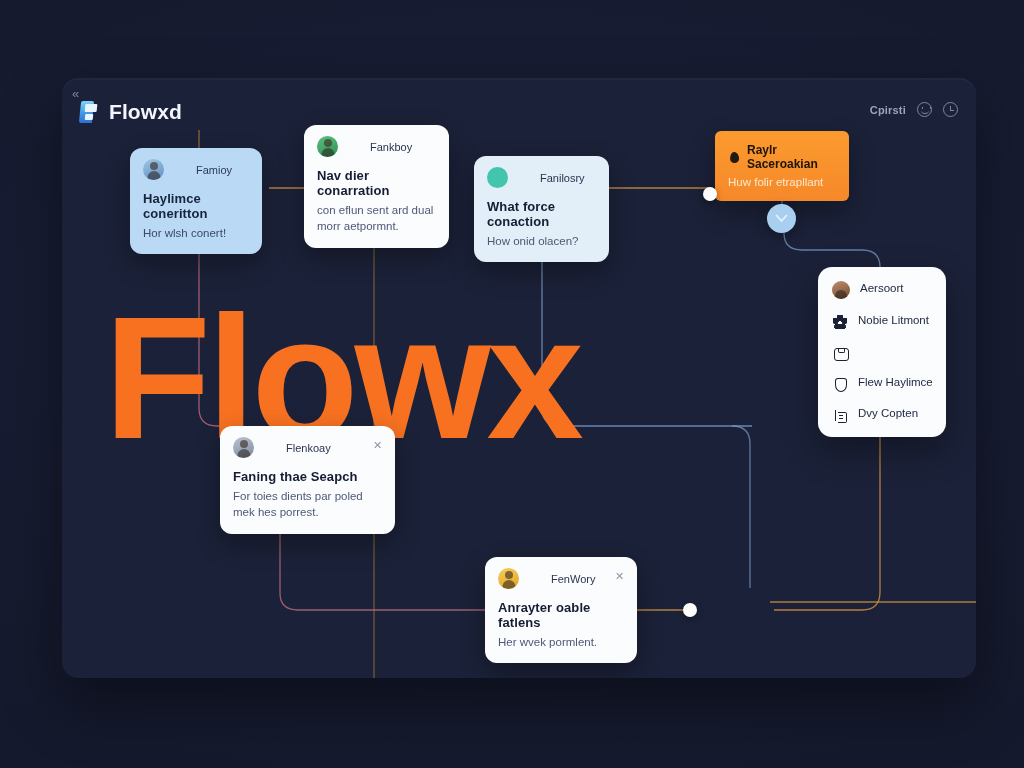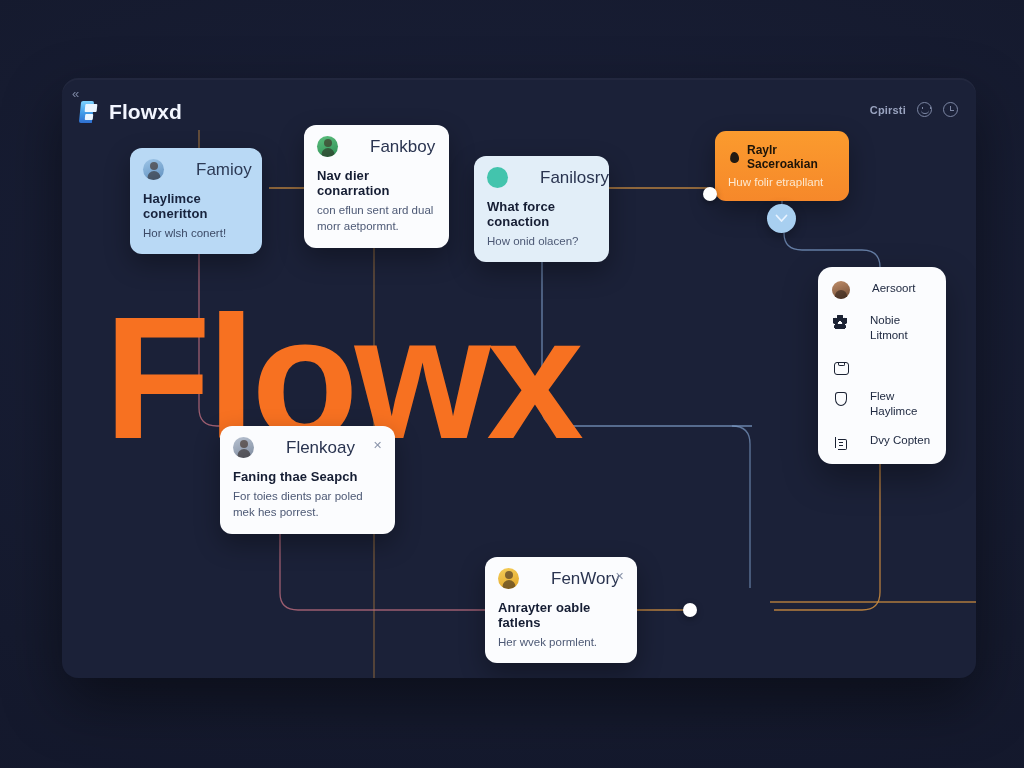--- a/index.html
+++ b/index.html
@@ -232,21 +232,21 @@
     z-index: 2;
   }
   .av-blue  { background: linear-gradient(160deg,#9ec6e8,#5f8fbe); }
   .av-green { background: linear-gradient(160deg,#5cbf7e,#2f8f55); }
   .av-grey  { background: linear-gradient(160deg,#b9c3d2,#7d8a9e); }
   .av-gold  { background: linear-gradient(160deg,#f6cf5b,#e0a325); }
   .av-teal  { background: #43c4ad; }
   .av-teal::before, .av-teal::after { display: none; }
 
   .node-user {
-    font-size: 17px;
+    font-size: 11px;
     font-weight: 500;
     color: #2a3450;
     filter: blur(.3px);
     padding-left: 23px;
   }
 
   .node-title {
     font-size: 13px;
     font-weight: 700;
     color: #151d33;
@@ -285,21 +285,21 @@
 
   #node-search    { left: 158px; top: 348px; width: 175px; background: #fbfcfe; }
   #node-answer    { left: 423px; top: 479px; width: 152px; background: #fbfcfe; }
 
   
   #node-alert {
     left: 653px; top: 53px;
     width: 134px;
     background: linear-gradient(180deg,#fb9b2e 0%, #f6882a 100%);
     padding: 12px 23px 13px 13px;
-    border-radius: 11px;
+    border-radius: 6px;
   }
   #node-alert .alert-row {
     display: flex;
     align-items: center;
     gap: 7px;
     margin-bottom: 5px;
   }
   .flame-icon {
     width: 12px; height: 13px;
     position: relative;
@@ -333,21 +333,21 @@
     top: 189px;
     width: 128px;
     background: #fbfcfe;
     border-radius: 14px;
     padding: 14px 13px 14px 14px;
     box-shadow: 0 14px 34px rgba(0,0,0,.34);
   }
   .menu-item {
     display: flex;
     align-items: flex-start;
-    gap: 22px;
+    gap: 10px;
     margin-bottom: 14px;
   }
   .menu-item:last-child { margin-bottom: 0; }
   .menu-label {
     font-size: 11.5px;
     color: #212b42;
     line-height: 1.33;
     filter: blur(.3px);
   }
   .mi-icon {

